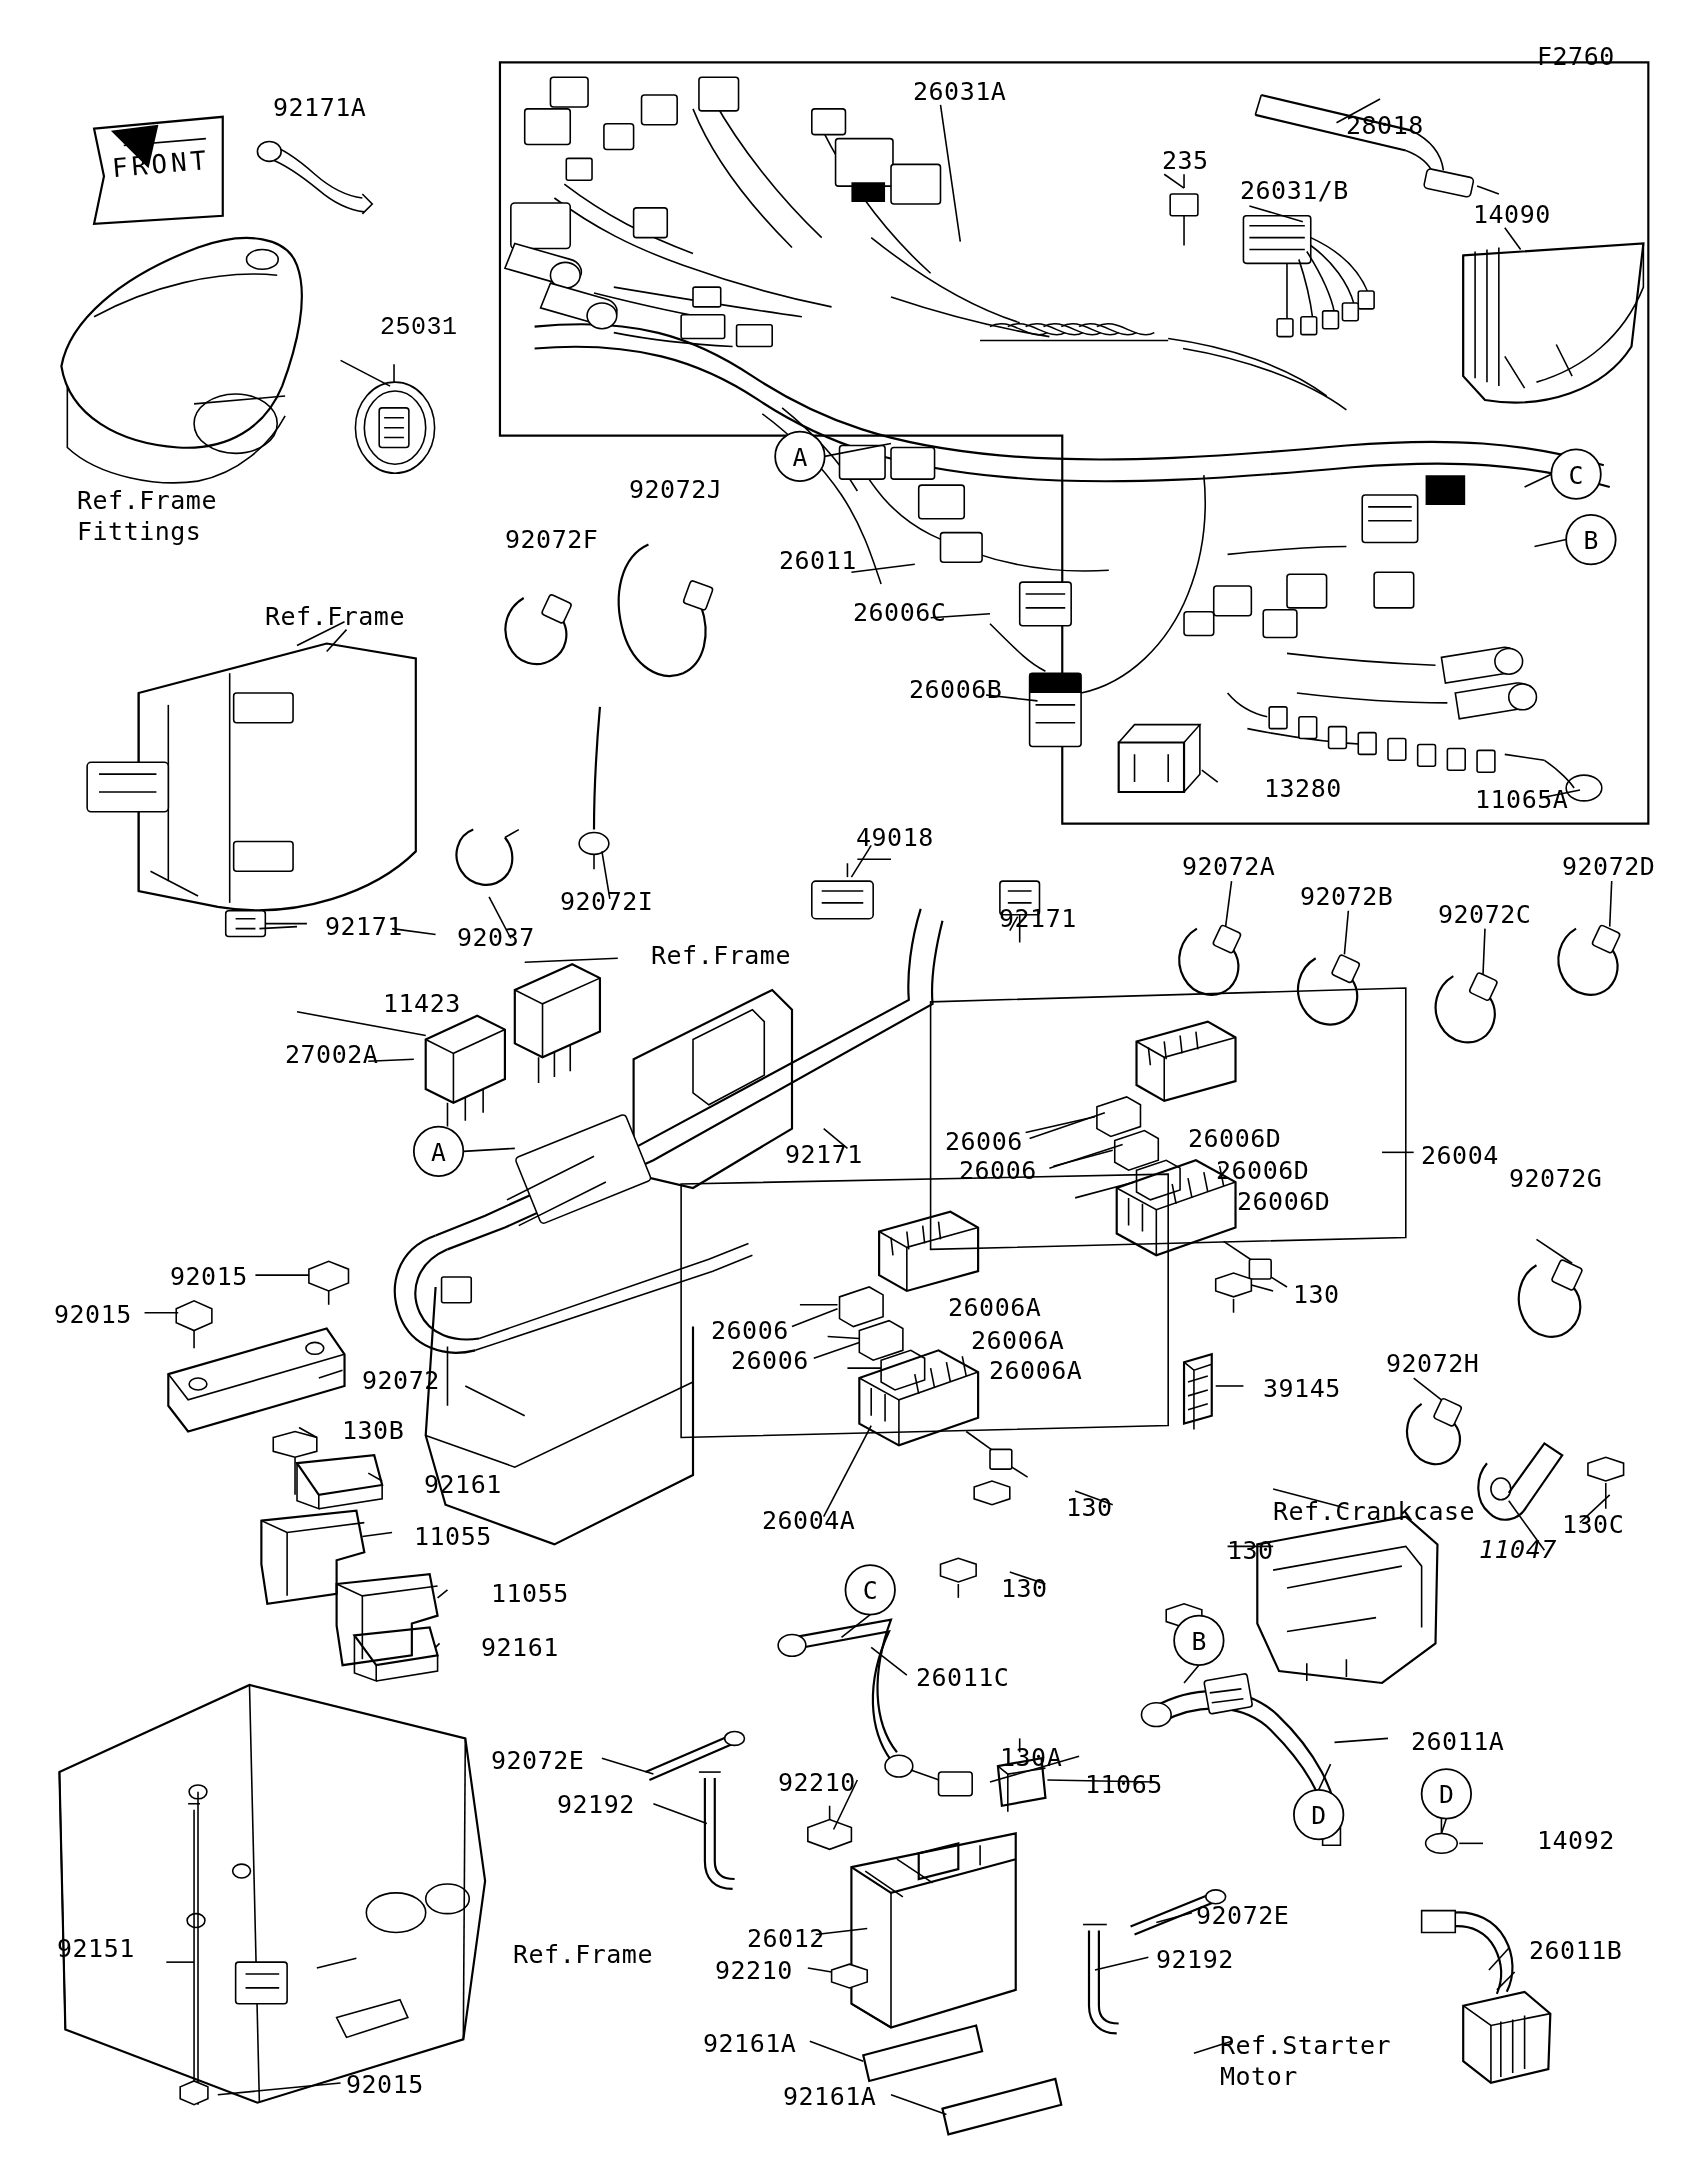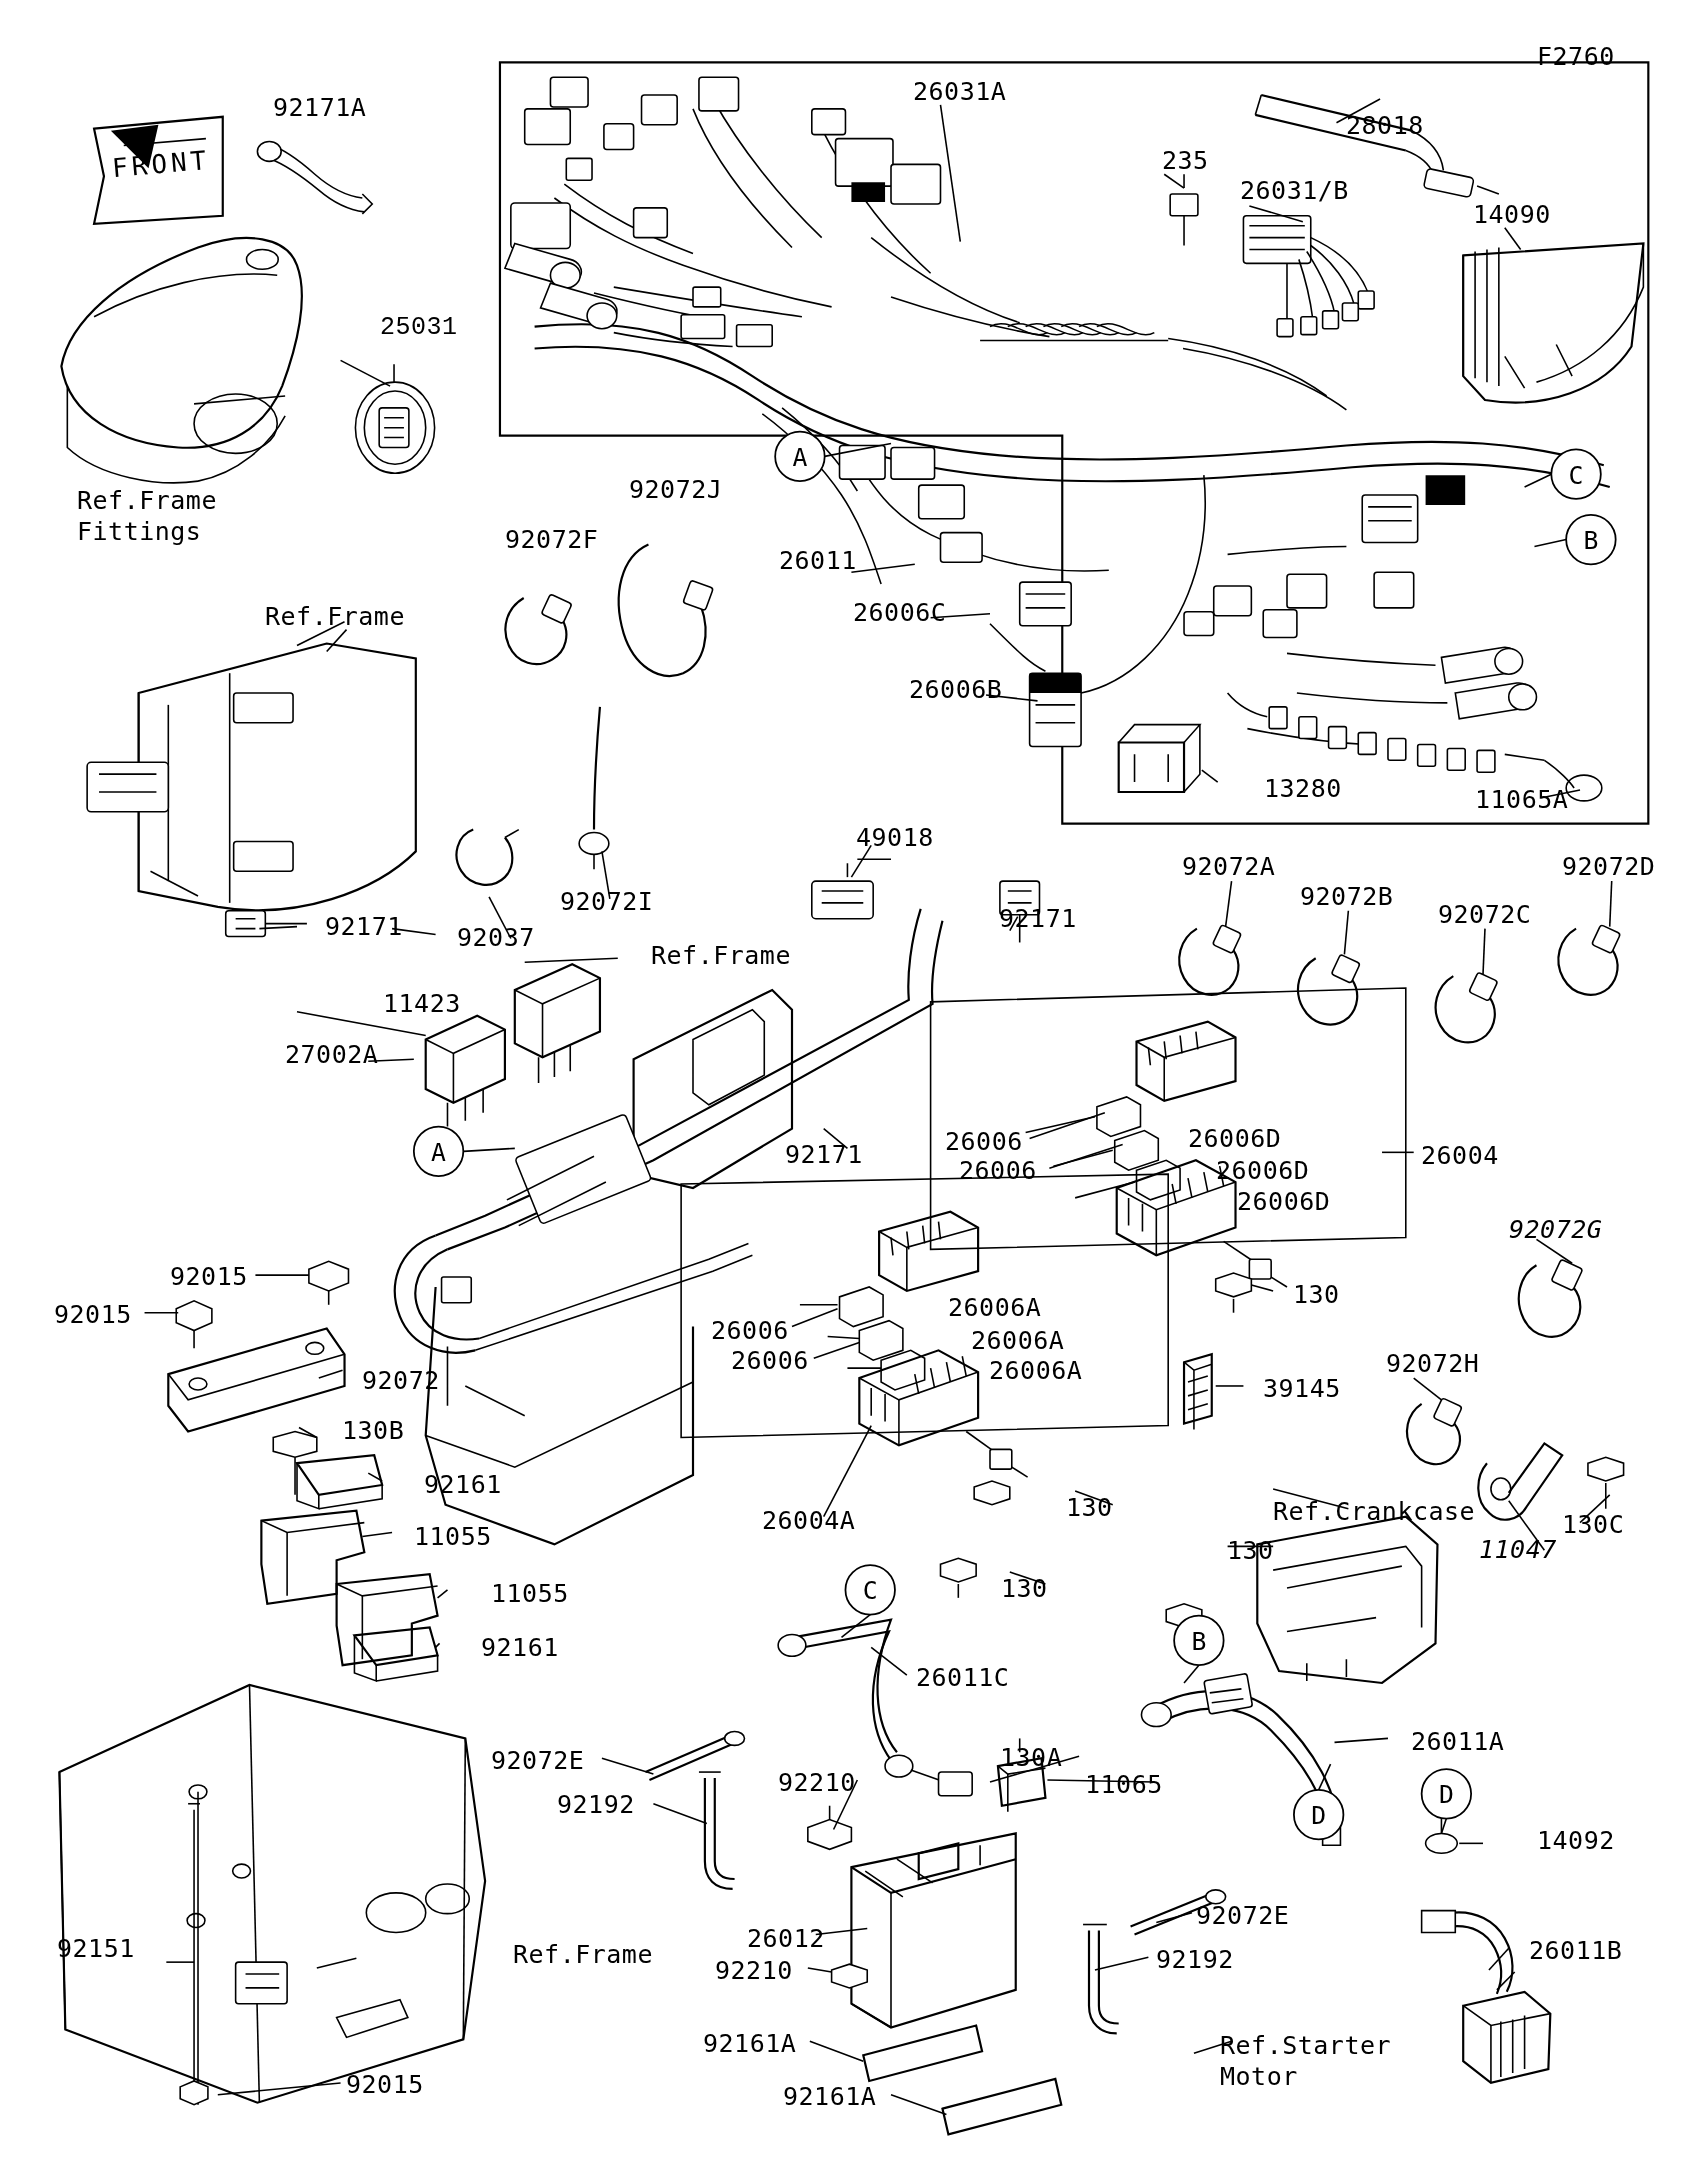--- a/index.html
+++ b/index.html
@@ -705,21 +705,21 @@
 <div class="lbl" style="left:1421px;top:1141px;">26004</div>
 <div class="lbl" style="left:170px;top:1262px;">92015</div>
 <div class="lbl" style="left:54px;top:1300px;">92015</div>
 <div class="lbl" style="left:948px;top:1293px;">26006A</div>
 <div class="lbl" style="left:711px;top:1316px;">26006</div>
 <div class="lbl" style="left:971px;top:1326px;">26006A</div>
 <div class="lbl" style="left:731px;top:1346px;">26006</div>
 <div class="lbl" style="left:989px;top:1356px;">26006A</div>
 <div class="lbl" style="left:1293px;top:1280px;">130</div>
 <div class="lbl" style="left:1386px;top:1349px;">92072H</div>
-<div class="lbl" style="left:1509px;top:1215px;font-style:italic;">92072G</div>
+<div class="lbl" style="left:1509px;top:1164px;">92072G</div>
 <div class="lbl" style="left:362px;top:1366px;">92072</div>
 <div class="lbl" style="left:342px;top:1416px;">130B</div>
 <div class="lbl" style="left:1263px;top:1374px;">39145</div>
 <div class="lbl" style="left:424px;top:1470px;">92161</div>
 <div class="lbl" style="left:414px;top:1522px;">11055</div>
 <div class="lbl" style="left:491px;top:1579px;">11055</div>
 <div class="lbl" style="left:481px;top:1633px;">92161</div>
 <div class="lbl" style="left:1001px;top:1574px;">130</div>
 <div class="lbl" style="left:762px;top:1506px;">26004A</div>
 <div class="lbl" style="left:1066px;top:1493px;">130</div>

